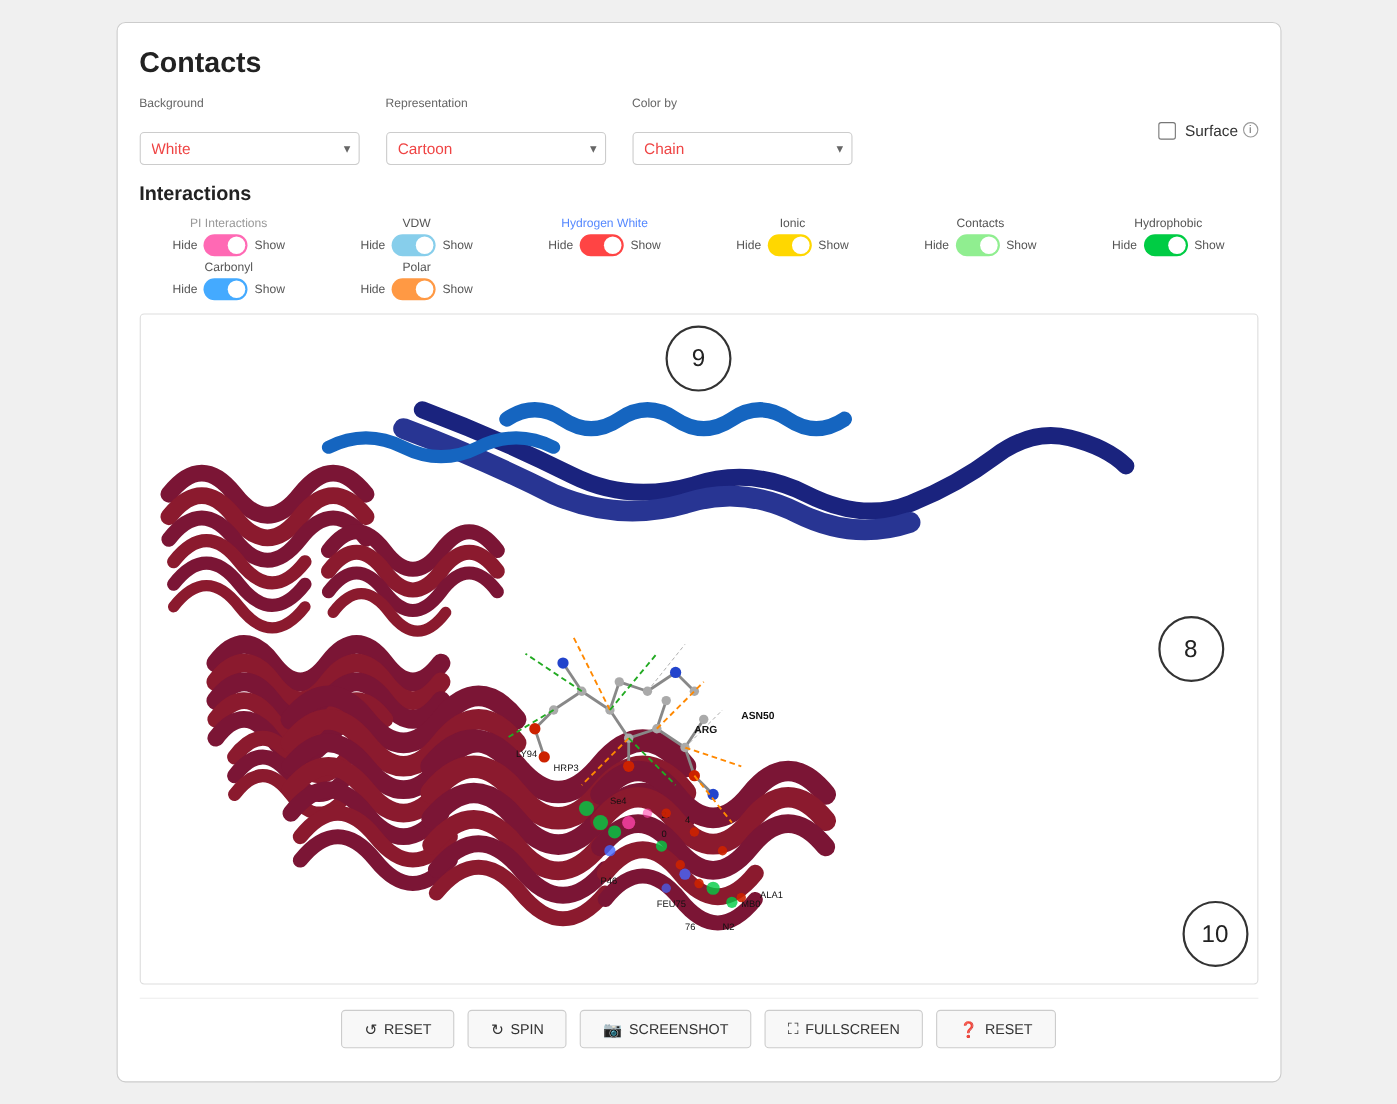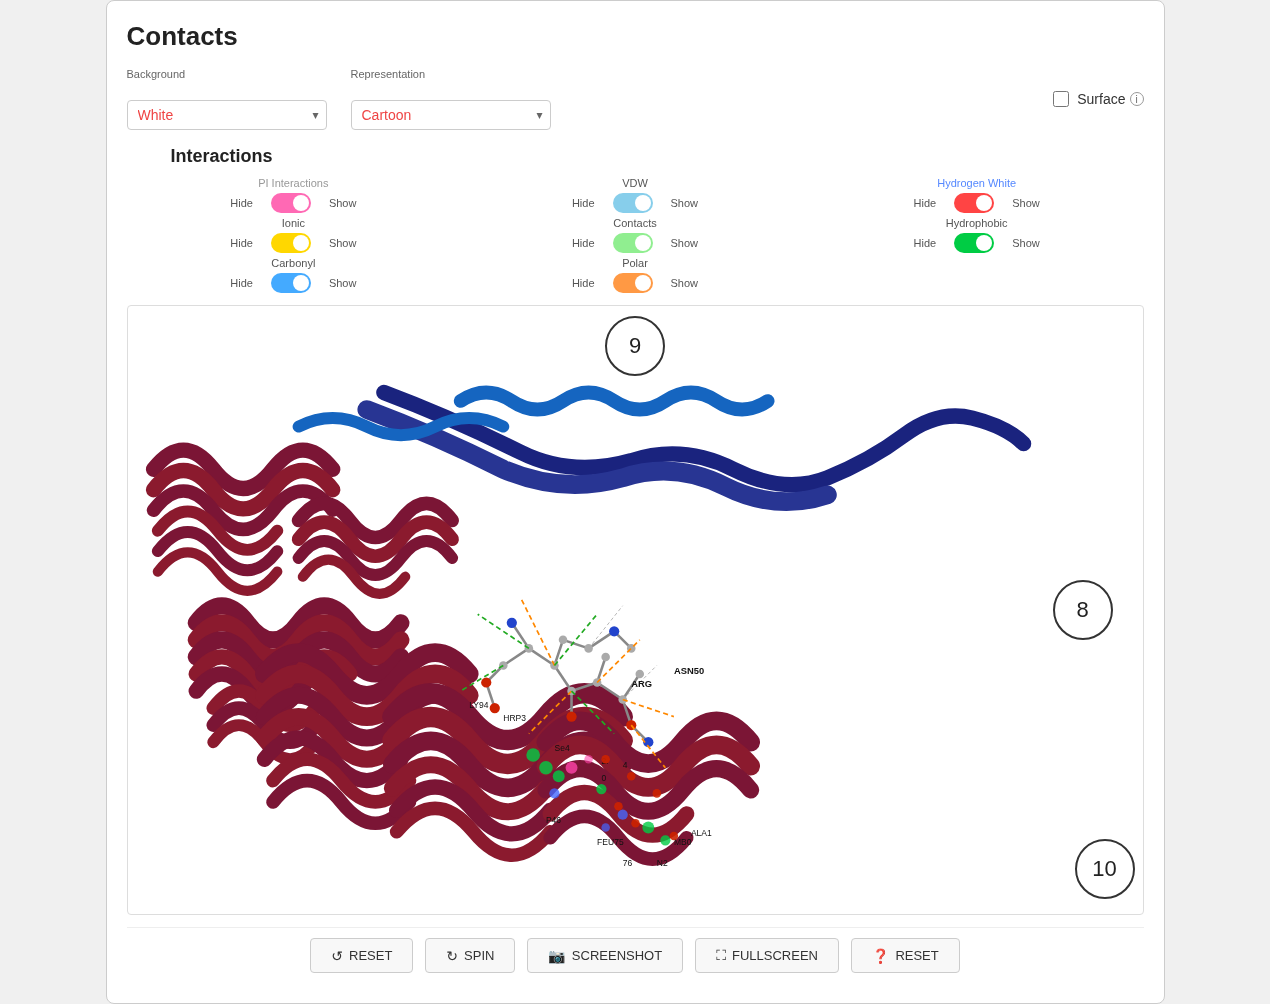--- a/index.html
+++ b/index.html
@@ -76,21 +76,20 @@
       width: 16px;
       height: 16px;
       border: 1px solid #999;
       border-radius: 2px;
       background: #fff;
     }
     .surface-label {
       font-size: 14px;
       color: #333;
       display: flex;
-      align-items: center;
       gap: 4px;
     }
     .info-icon {
       width: 14px;
       height: 14px;
       border: 1px solid #999;
       border-radius: 50%;
       display: inline-flex;
       align-items: center;
       justify-content: center;
@@ -99,42 +98,41 @@
     }
     
     .interactions-section {
       margin-bottom: 12px;
     }
     .interactions-title {
       font-size: 18px;
       font-weight: 600;
       color: #222;
       margin-bottom: 10px;
-      margin-left: 44px;
     }
     .interactions-grid {
       display: grid;
-      grid-template-columns: repeat(3, 1fr);
+      grid-template-columns: repeat(6, 1fr);
       gap: 4px 8px;
     }
     .interaction-item {
       display: flex;
       flex-direction: column;
       align-items: center;
     }
     .interaction-name {
       font-size: 11px;
       color: #555;
       margin-bottom: 4px;
       text-align: center;
     }
     .toggle-row {
       display: flex;
       align-items: center;
-      gap: 18px;
+      gap: 6px;
     }
     .toggle-text {
       font-size: 11px;
       color: #555;
     }
     
     .toggle {
       position: relative;
       display: inline-block;
       width: 40px;
@@ -243,20 +241,31 @@
       <div class="select-wrapper">
         <select>
           <option>Cartoon</option>
           <option>Ball+Stick</option>
           <option>Surface</option>
           <option>Ribbon</option>
         </select>
       </div>
     </div>
 
+    <div class="control-group">
+      <span class="control-label">Color by</span>
+      <div class="select-wrapper">
+        <select>
+          <option>Chain</option>
+          <option>Residue</option>
+          <option>Secondary Structure</option>
+          <option>B-factor</option>
+        </select>
+      </div>
+    </div>
 
     <div class="surface-group">
       <input type="checkbox" class="surface-checkbox" style="">
       <span class="surface-label">
         <span>Surface</span>
         <span class="info-icon">i</span>
       </span>
     </div>
   </div>
 

